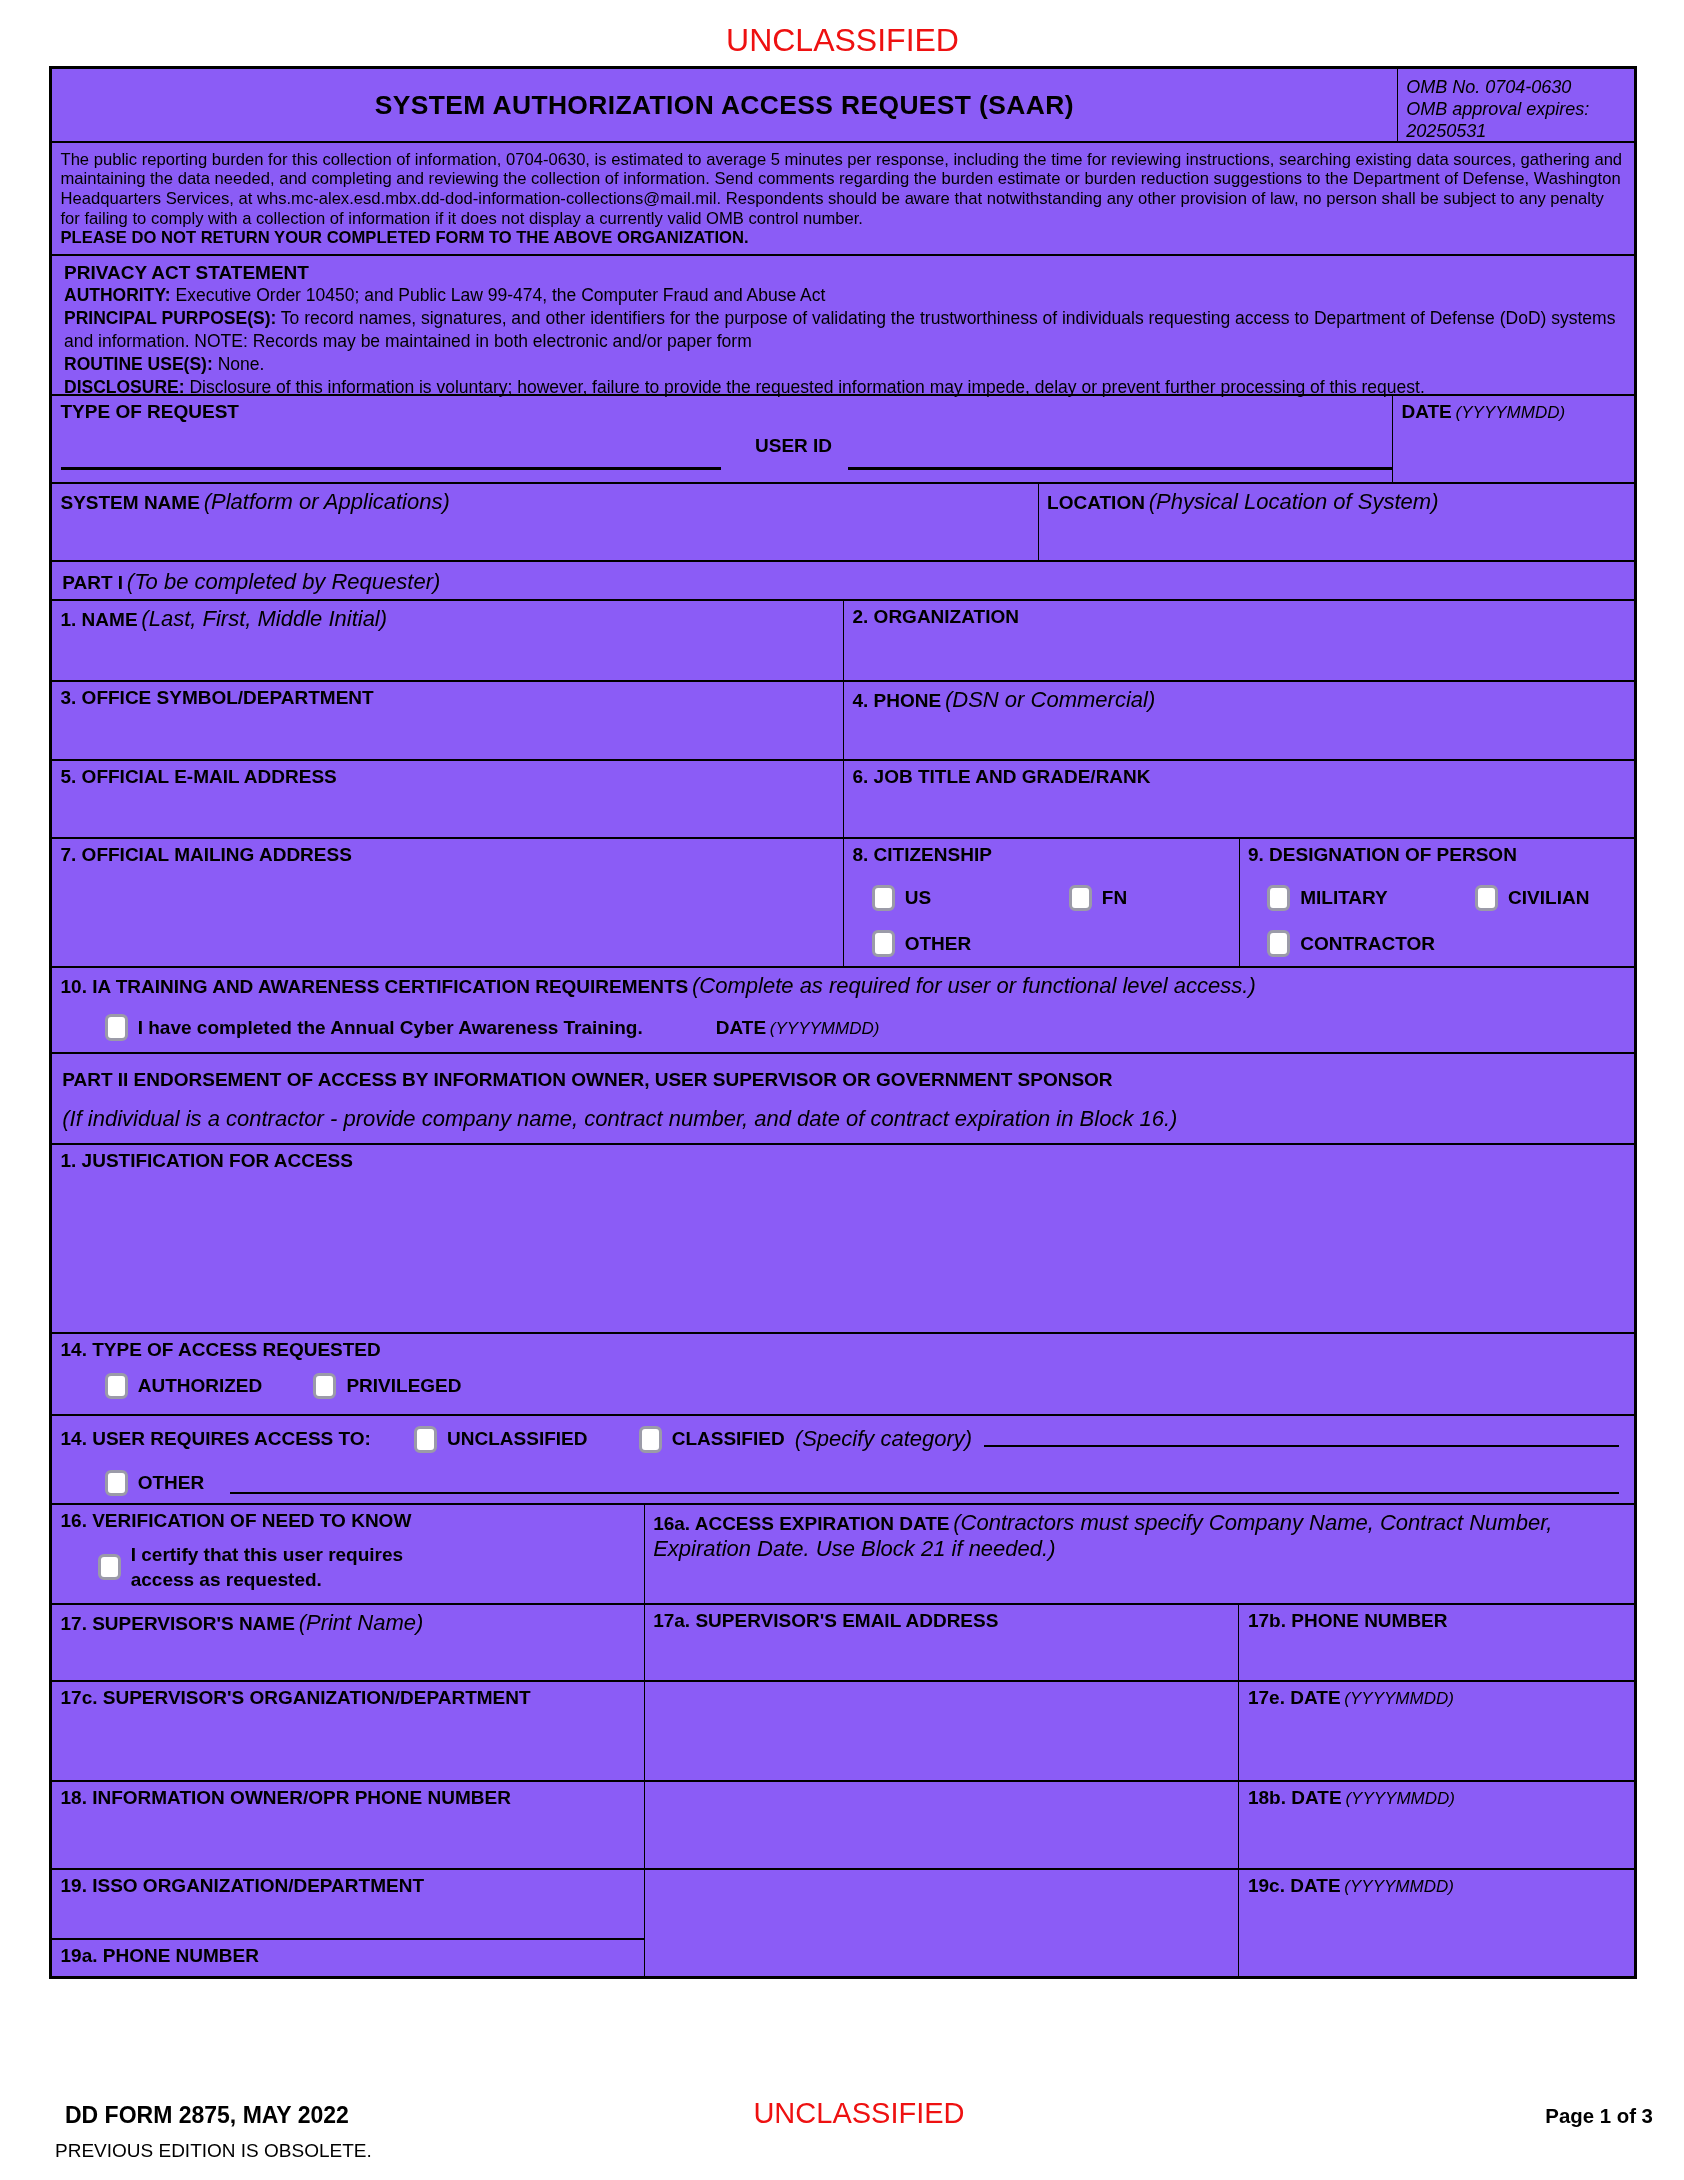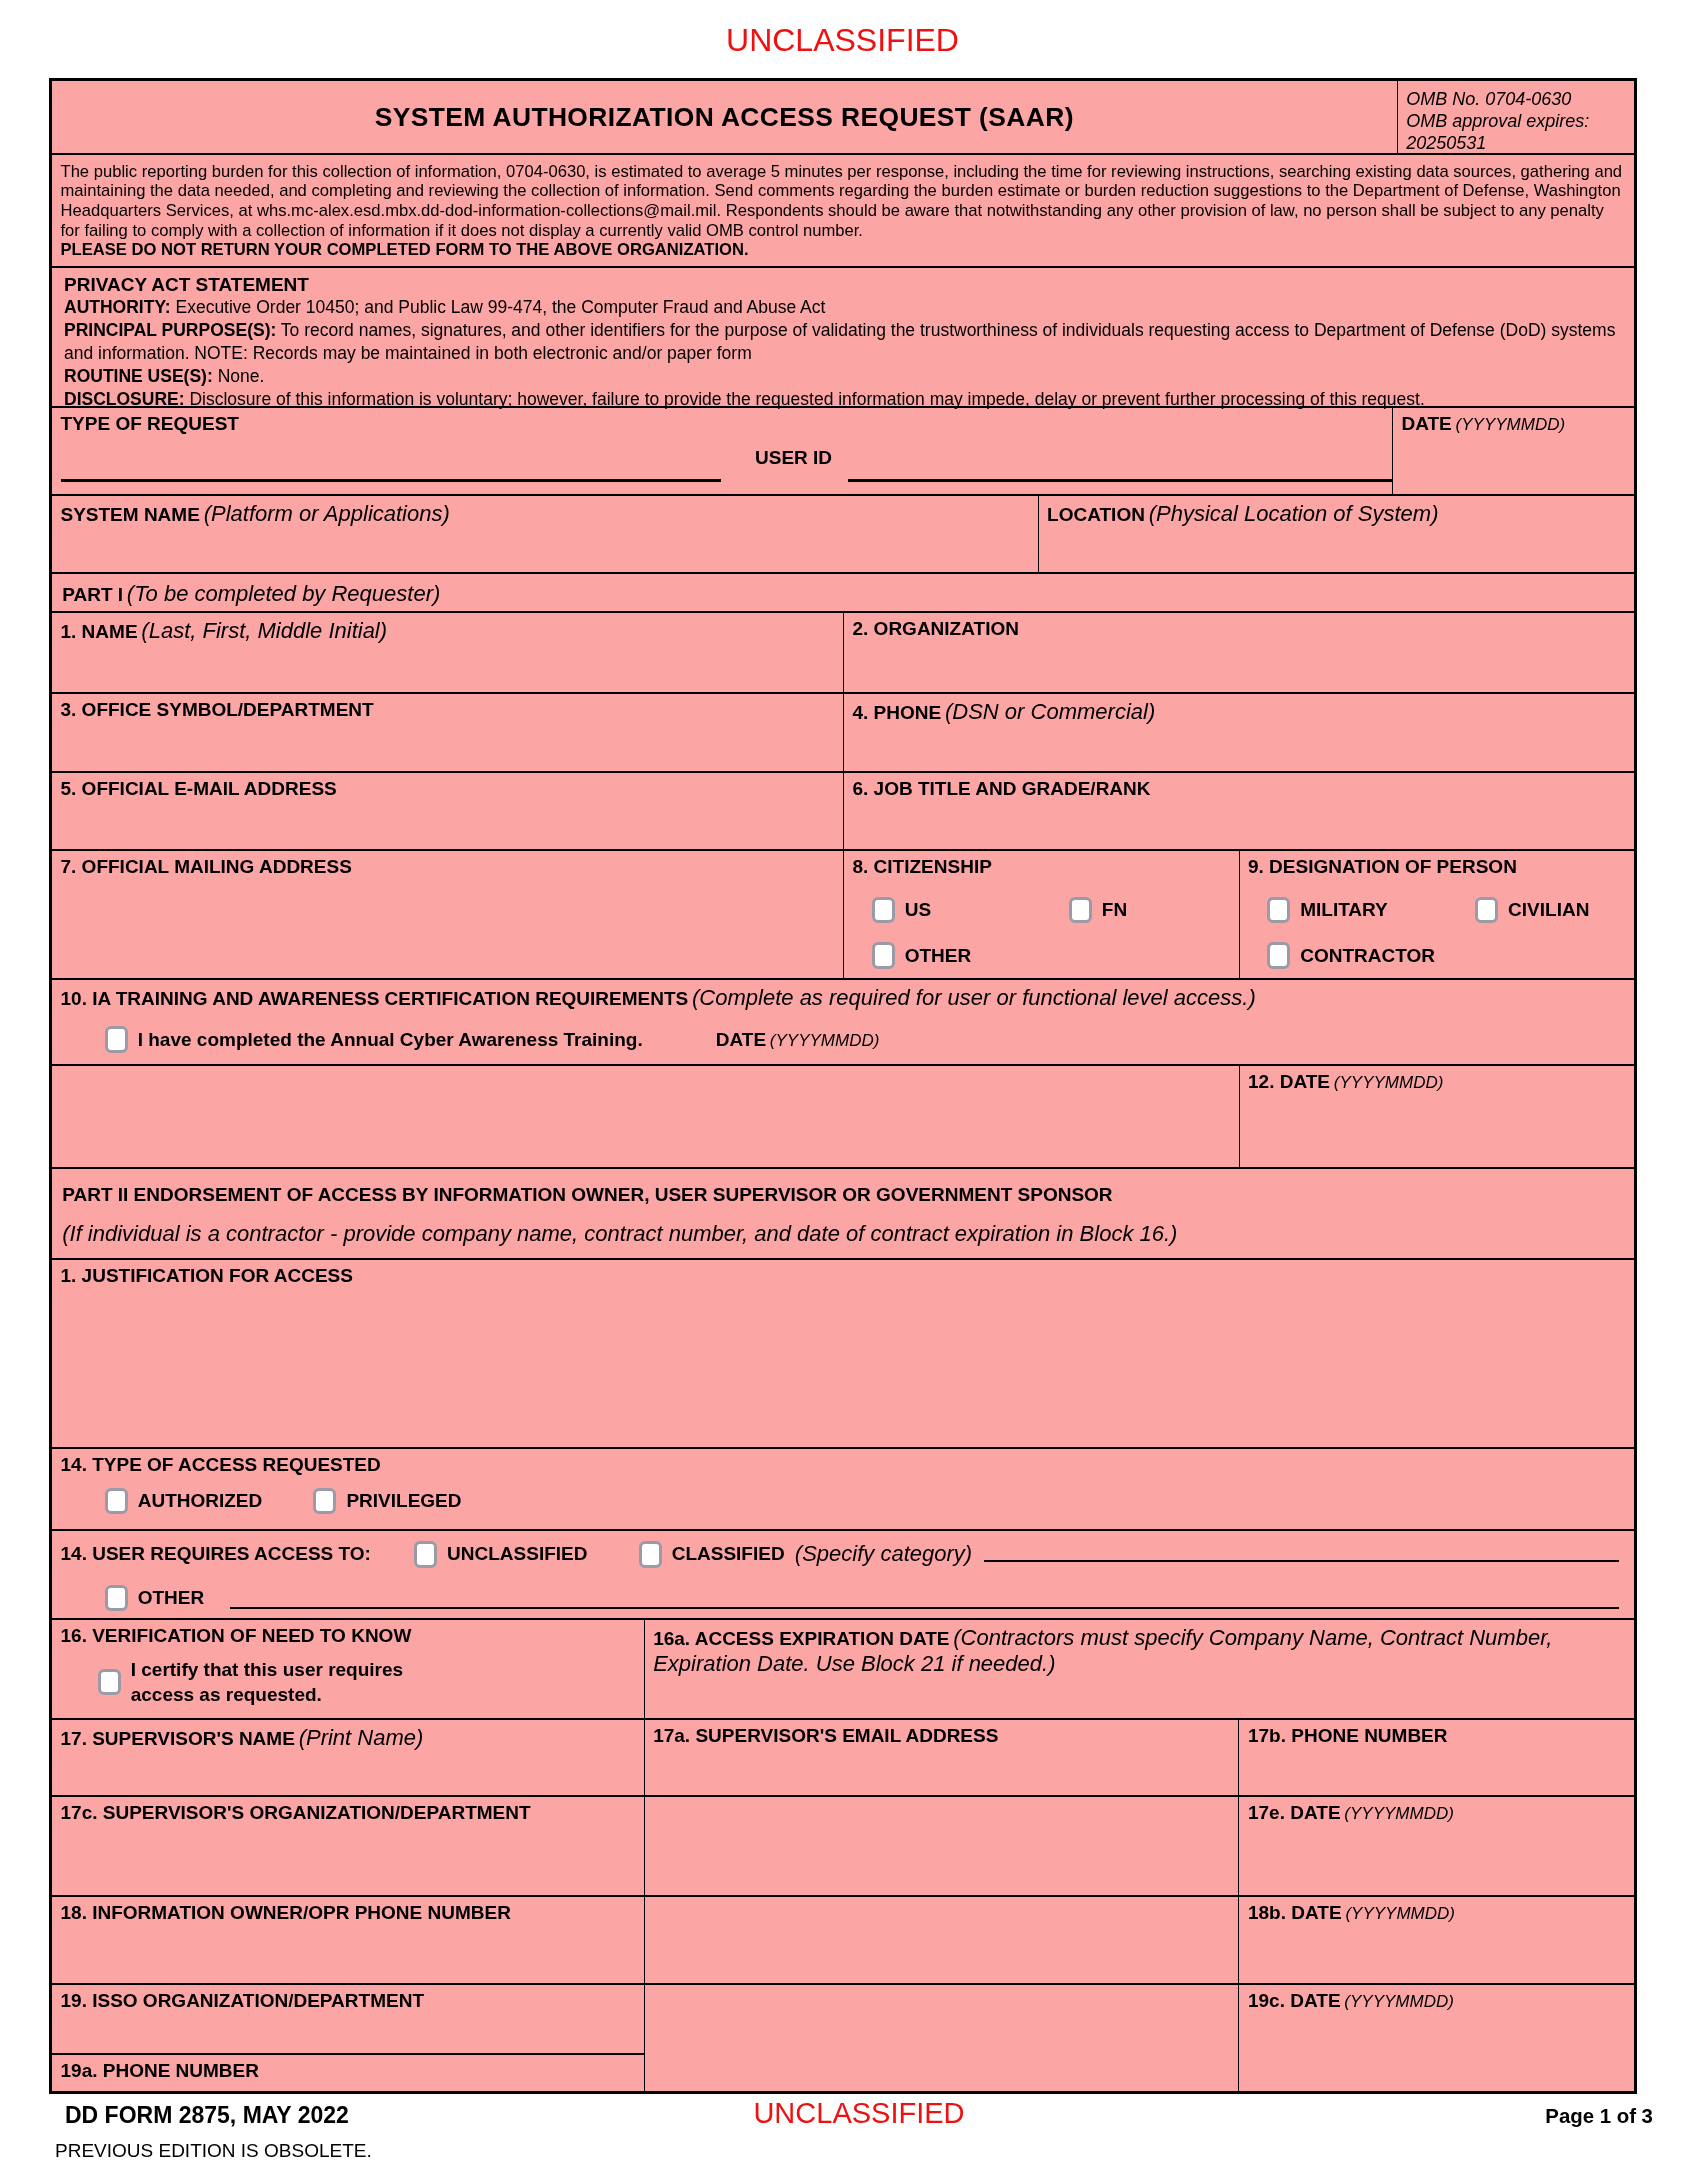--- a/index.html
+++ b/index.html
@@ -7,21 +7,21 @@
   .page {
     position:relative; width:1685px; height:2181px; background:#fff;
     font-family:"Liberation Sans", sans-serif; color:#000;
   }
   .banner {
     position:absolute; top:22px; left:0; width:100%;
     text-align:center; font-size:32px; font-weight:normal;
   }
   .form {
     position:absolute; left:49px; top:66px; width:1588px;
-    border:3.4px solid #000; background:#fca5a5;margin-top:12px;
+    border:3.4px solid #000; background:#8b5cf6;
   }
   .row { display:flex; width:100%; border-top:2.6px solid #000; position:relative; }
   .row.first { border-top:none; }
   .cell { position:relative; padding:5.1px 8.5px; }
   .vline { border-left:1.7px solid #000; }
   .lbl { font-weight:bold; font-size:19px; }
   .hint { font-style:italic; font-size:22px; }
   .hint-sm { font-style:italic; font-size:17px; }
 
   
@@ -235,27 +235,20 @@
             <span class="cb-lbl">I have completed the Annual Cyber Awareness Training.</span>
           </label>
           <span style="margin-left:73px;">
             <span class="lbl">DATE</span>
             <span class="hint-sm">(YYYYMMDD)</span>
           </span>
         </div>
       </div>
     </div>
 
-    <div class="row" style="height:103px">
-      <div class="cell w75"></div>
-      <div class="cell w25 vline">
-        <span class="lbl">12. DATE</span>
-        <span class="hint-sm">(YYYYMMDD)</span>
-      </div>
-    </div>
 
     <div class="row" style="height:91px">
       <div class="partbar" style="line-height:37px;">
         <span class="lbl">PART II ENDORSEMENT OF ACCESS BY INFORMATION OWNER, USER SUPERVISOR OR GOVERNMENT SPONSOR</span><br>
         <span class="hint">(If individual is a contractor - provide company name, contract number, and date of contract expiration in Block 16.)</span>
       </div>
     </div>
 
     <div class="row" style="height:189px">
       <div class="cell just-cell" style="width:100%">

